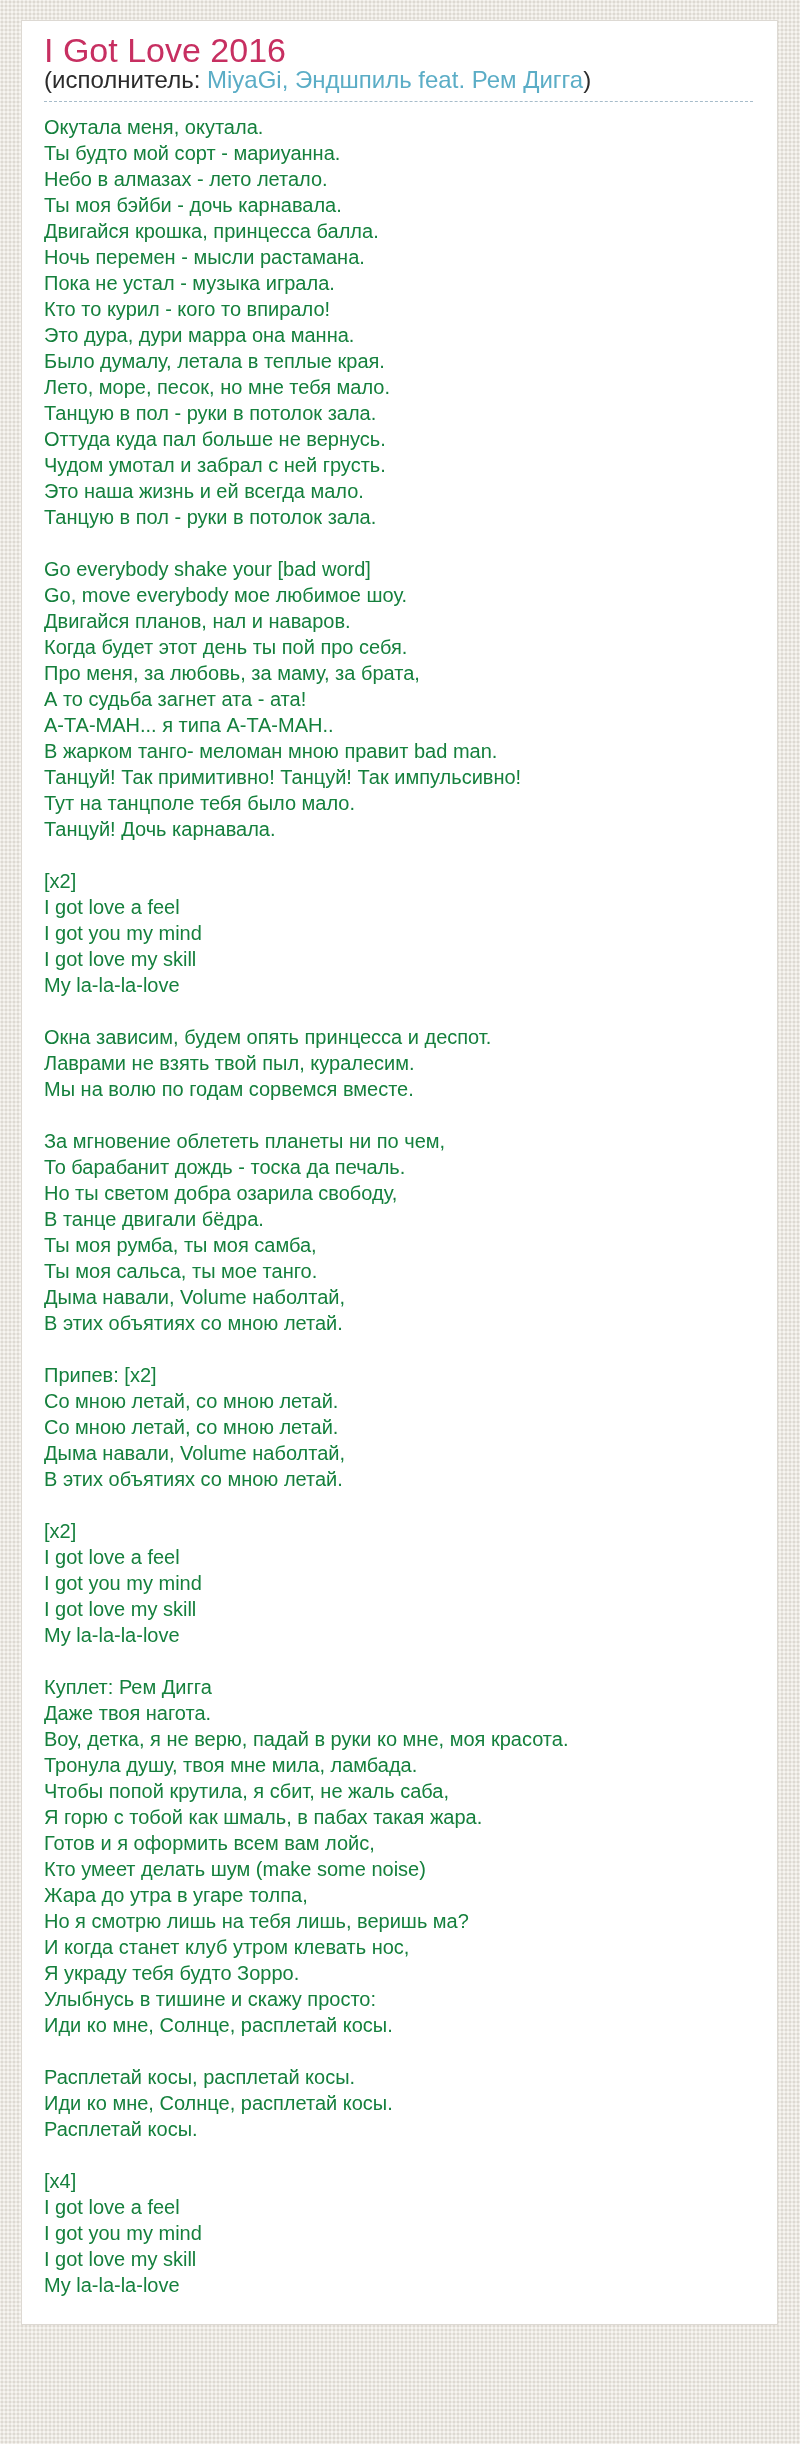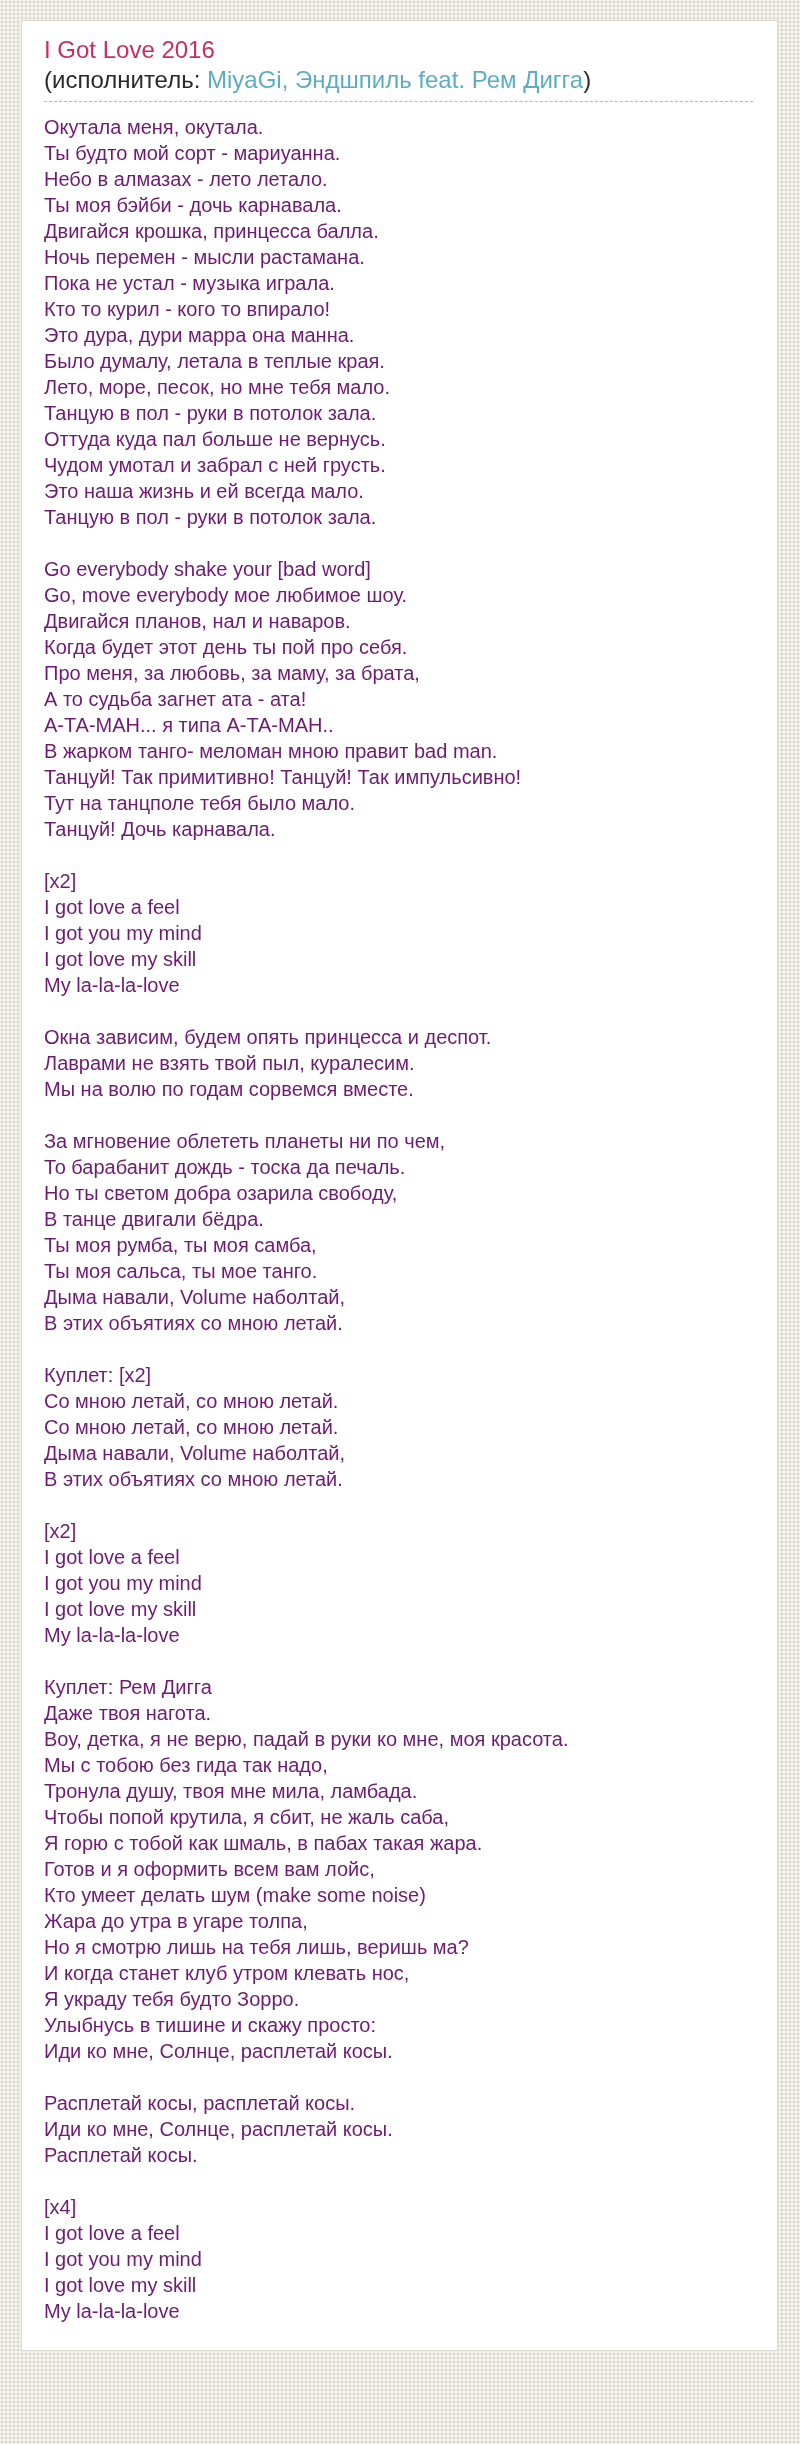--- a/index.html
+++ b/index.html
@@ -20,21 +20,21 @@
   }
   .card {
     width: 757px;
     margin: 20px 22px 22px 21px;
     background: #ffffff;
     border: 1px solid #ddd9d3;
     padding: 14px 24px 26px 22px;
   }
   .song-title {
     margin: 0 0 3px 0;
-    font-size: 24px;
+    font-size: 34px;
     font-weight: 400;
     line-height: 30px;
     color: #c72f61;
   }
   .performer {
     margin: 0;
     font-size: 24px;
     line-height: 24px;
     color: #2b2b2b;
   }
@@ -43,21 +43,21 @@
     cursor: pointer;
   }
   .header {
     padding-bottom: 9px;
     border-bottom: 1px dashed #a7bcca;
   }
   .lyrics {
     margin-top: 12px;
     font-size: 20px;
     line-height: 26px;
-    color: #701a75;
+    color: #15803d;
   }
   .stanza + .stanza { margin-top: 26px; }
   .line { white-space: pre-wrap; }
 </style>
 </head>
 <body>
 
 <div class="card">
   <div class="header">
     <h1 class="song-title">I Got Love 2016</h1>
@@ -114,38 +114,37 @@
         <div class="line">За мгновение облететь планеты ни по чем,</div>
         <div class="line">То барабанит дождь - тоска да печаль.</div>
         <div class="line">Но ты светом добра озарила свободу,</div>
         <div class="line">В танце двигали бёдра.</div>
         <div class="line">Ты моя румба, ты моя самба,</div>
         <div class="line">Ты моя сальса, ты мое танго.</div>
         <div class="line">Дыма навали, Volume наболтай,</div>
         <div class="line">В этих объятиях со мною летай.</div>
       </div>
       <div class="stanza">
-        <div class="line">Куплет: [x2]</div>
+        <div class="line">Припев: [x2]</div>
         <div class="line">Со мною летай, со мною летай.</div>
         <div class="line">Со мною летай, со мною летай.</div>
         <div class="line">Дыма навали, Volume наболтай,</div>
         <div class="line">В этих объятиях со мною летай.</div>
       </div>
       <div class="stanza">
         <div class="line">[x2]</div>
         <div class="line">I got love a feel</div>
         <div class="line">I got you my mind</div>
         <div class="line">I got love my skill</div>
         <div class="line">My la-la-la-love</div>
       </div>
       <div class="stanza">
         <div class="line">Куплет: Рем Дигга</div>
         <div class="line">Даже твоя нагота.</div>
         <div class="line">Воу, детка, я не верю, падай в руки ко мне, моя красота.</div>
-        <div class="line">Мы с тобою без гида так надо,</div>
         <div class="line">Тронула душу, твоя мне мила, ламбада.</div>
         <div class="line">Чтобы попой крутила, я сбит, не жаль саба,</div>
         <div class="line">Я горю с тобой как шмаль, в пабах такая жара.</div>
         <div class="line">Готов и я оформить всем вам лойс,</div>
         <div class="line">Кто умеет делать шум (make some noise)</div>
         <div class="line">Жара до утра в угаре толпа,</div>
         <div class="line">Но я смотрю лишь на тебя лишь, веришь ма?</div>
         <div class="line">И когда станет клуб утром клевать нос,</div>
         <div class="line">Я украду тебя будто Зорро.</div>
         <div class="line">Улыбнусь в тишине и скажу просто:</div>

